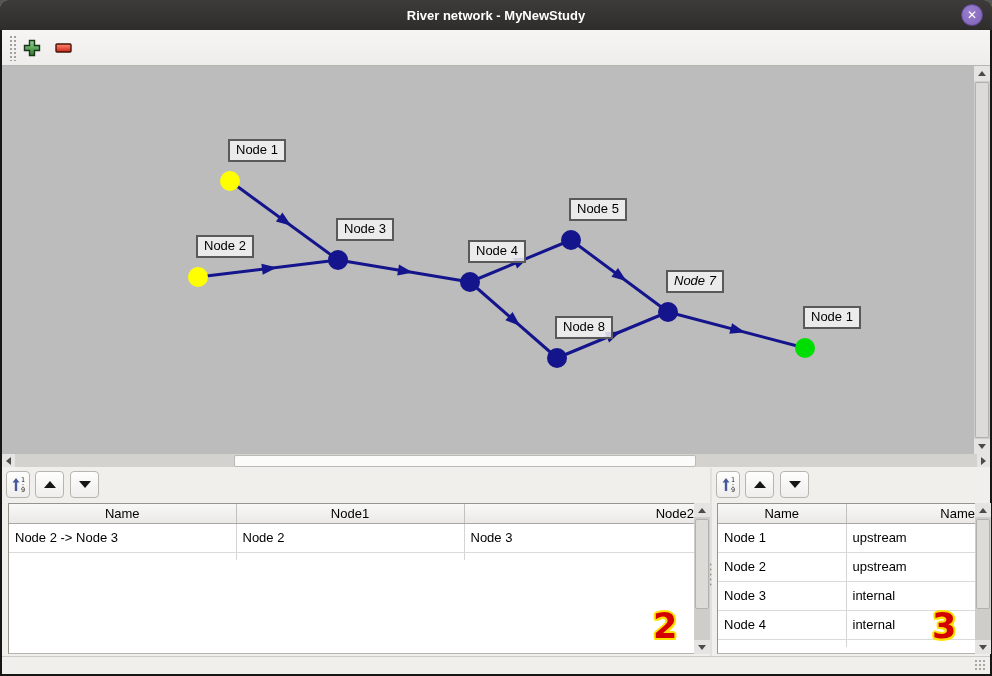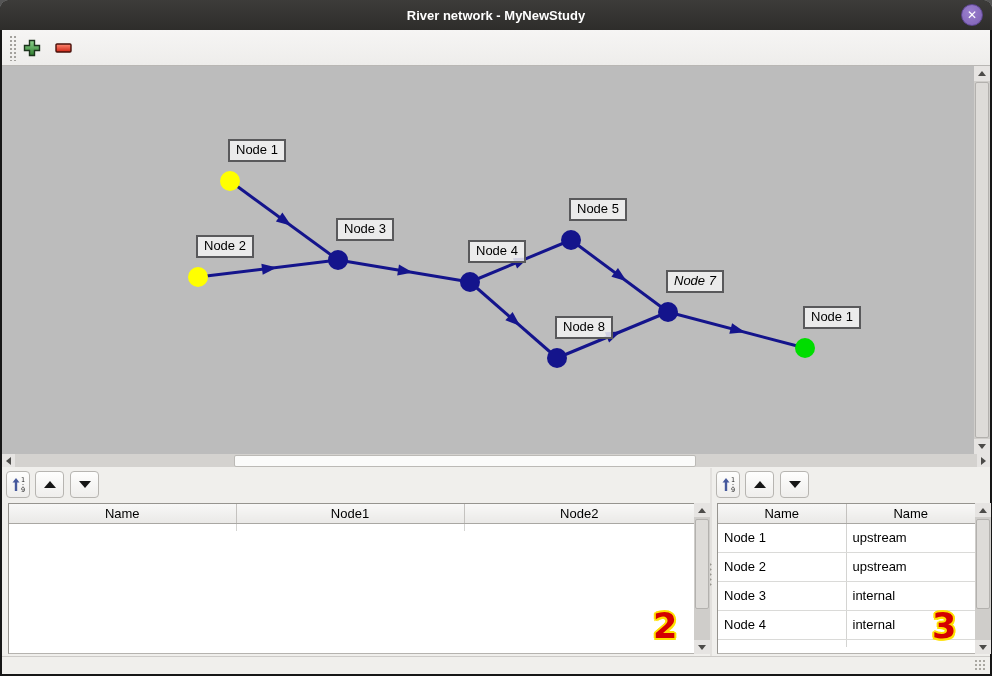--- a/index.html
+++ b/index.html
@@ -86,21 +86,21 @@
   .mini-btn .btri-up{ width:0;height:0;border-left:6px solid transparent;border-right:6px solid transparent;border-bottom:7px solid #161616; }
   .mini-btn .btri-down{ width:0;height:0;border-left:6px solid transparent;border-right:6px solid transparent;border-top:7px solid #161616; }
   
   .table-wrap{ position:absolute; top:503px; background:#fff; border:1px solid #96948f; border-bottom-color:#b5b3af; }
   table{ border-collapse:collapse; table-layout:fixed; width:100%; }
   th{
     height:19px; font-weight:normal; font-size:13px; color:#000;
     background:linear-gradient(#f8f8f7,#eaE9e7); border-right:1px solid #c4c2bf; border-bottom:1px solid #a9a7a3;
     overflow:hidden;
   }
-  th:last-child{ border-right:none; }
+  th:last-child{ border-right:none;text-align:right; }
   td{
     height:29px; font-size:13px; color:#000; padding-left:6px;
     border-right:1px solid #d4d4d2; border-bottom:1px solid #dadad8;
     overflow:hidden; white-space:nowrap; background:#fff;
   }
   td:last-child{ border-right:none; }
   tr.partial td{ height:8px; border-bottom:none; }
   .left-table{ left:8px; width:687px; height:151px; }
   .right-table{ left:717px; width:259px; height:151px; }
   .table-vscroll{ width:16px; height:151px; top:503px; }
@@ -270,20 +270,25 @@
           <col style="width:230px">
         </colgroup>
       <thead>
           <tr id="lt-head">
             <th>Name</th>
             <th>Node1</th>
             <th>Node2</th>
           </tr>
         </thead>
       <tbody id="lt-body">
+          <tr>
+            <td>Node 2 -&gt; Node 3</td>
+            <td>Node 2</td>
+            <td>Node 3</td>
+          </tr>
           <tr class="partial">
             <td></td>
             <td></td>
             <td></td>
           </tr>
         </tbody>
     </table>
   </div>
   <div class="vscroll table-vscroll lt-scroll">
     <div class="sb-btn" style="top:0;">

